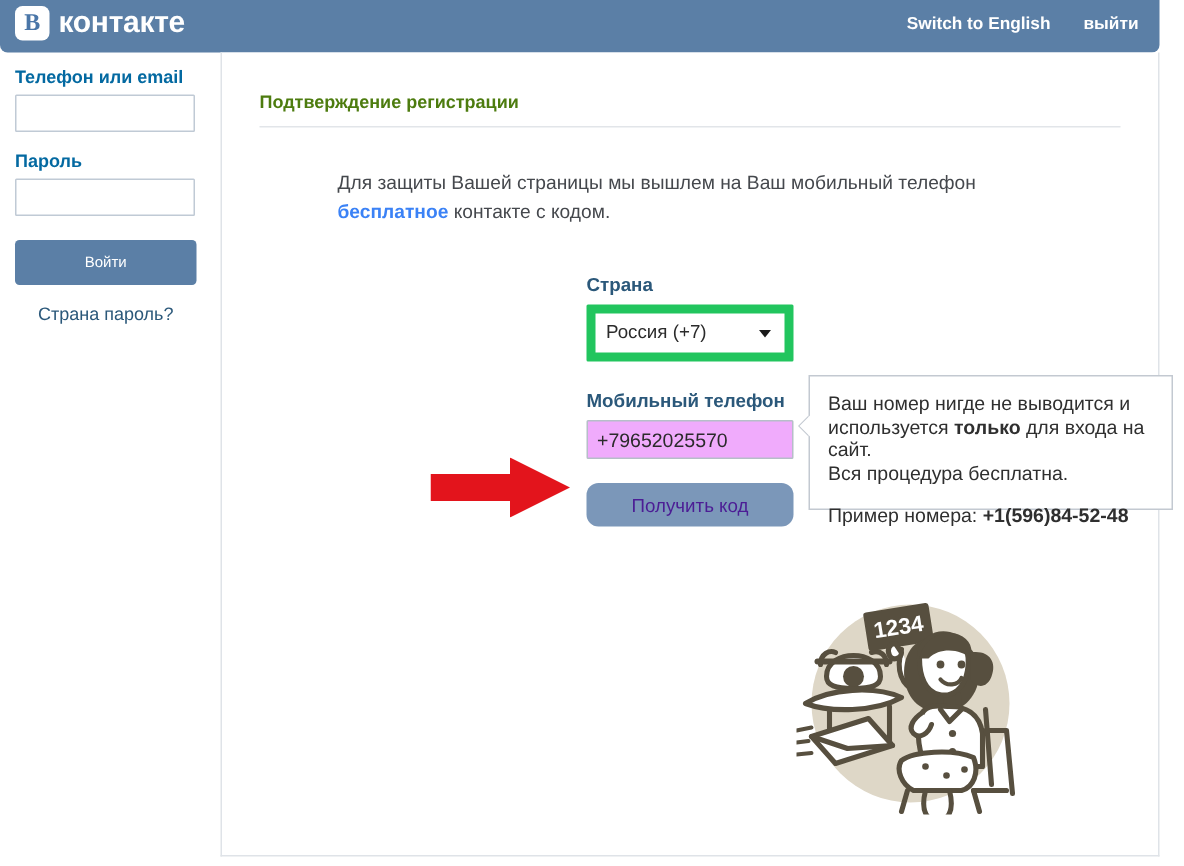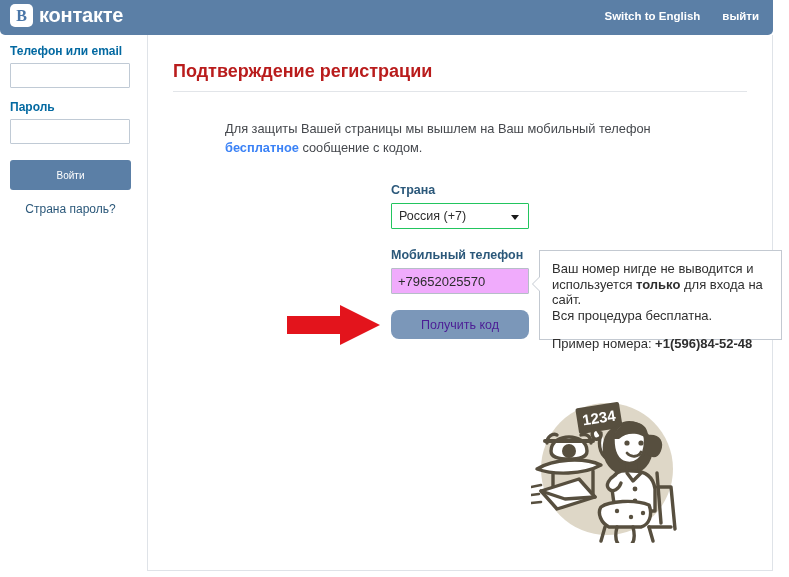--- a/index.html
+++ b/index.html
@@ -131,22 +131,22 @@
     width: 626px;
     height: 536px;
     border-left: 1px solid #dfe3e8;
     border-right: 1px solid #dfe3e8;
     border-bottom: 1px solid #dfe3e8;
     background: #ffffff;
     box-sizing: border-box;
   }
   #page-title {
     margin: 26px 0 0 25px;
-    color: #b91c1c;
-    font-size: 18px;
+    color: #4d7c0f;
+    font-size: 12px;
     font-weight: bold;
   }
   #title-rule {
     margin: 9px 25px 0 25px;
     height: 1px;
     background: #e2e5e9;
   }
   #intro-text {
     margin: 27px auto 0 auto;
     width: 470px;
@@ -165,22 +165,22 @@
     width: 150px;
   }
   .form-label {
     color: #2b587a;
     font-weight: bold;
     font-size: 12.5px;
     margin-bottom: 6px;
   }
   #country-select {
     width: 138px;
-    height: 26px;
-    border: 1px solid #22c55e;
+    height: 38px;
+    border: 6px solid #22c55e;
     background: #ffffff;
     box-sizing: border-box;
     position: relative;
     border-radius: 1px;
     cursor: pointer;
   }
   #country-select-value {
     position: absolute;
     left: 7px;
     top: 5px;
@@ -302,21 +302,21 @@
   <a id="forgot-link" href="#">Страна пароль?</a>
 </div>
 
 <div id="content-panel">
 
   <div id="page-title">Подтверждение регистрации</div>
   <div id="title-rule"></div>
 
   <div id="intro-text">
     <span>Для защиты Вашей страницы мы вышлем на Ваш мобильный телефон</span><br>
-    <b>бесплатное</b><span> сообщение с кодом.</span>
+    <b>бесплатное</b><span> контакте с кодом.</span>
   </div>
 
   <div id="form-block">
 
     <div class="form-label">Страна</div>
     <div id="country-select">
       <span id="country-select-value">Россия (+7)</span>
       <span id="country-caret"></span>
     </div>
 

